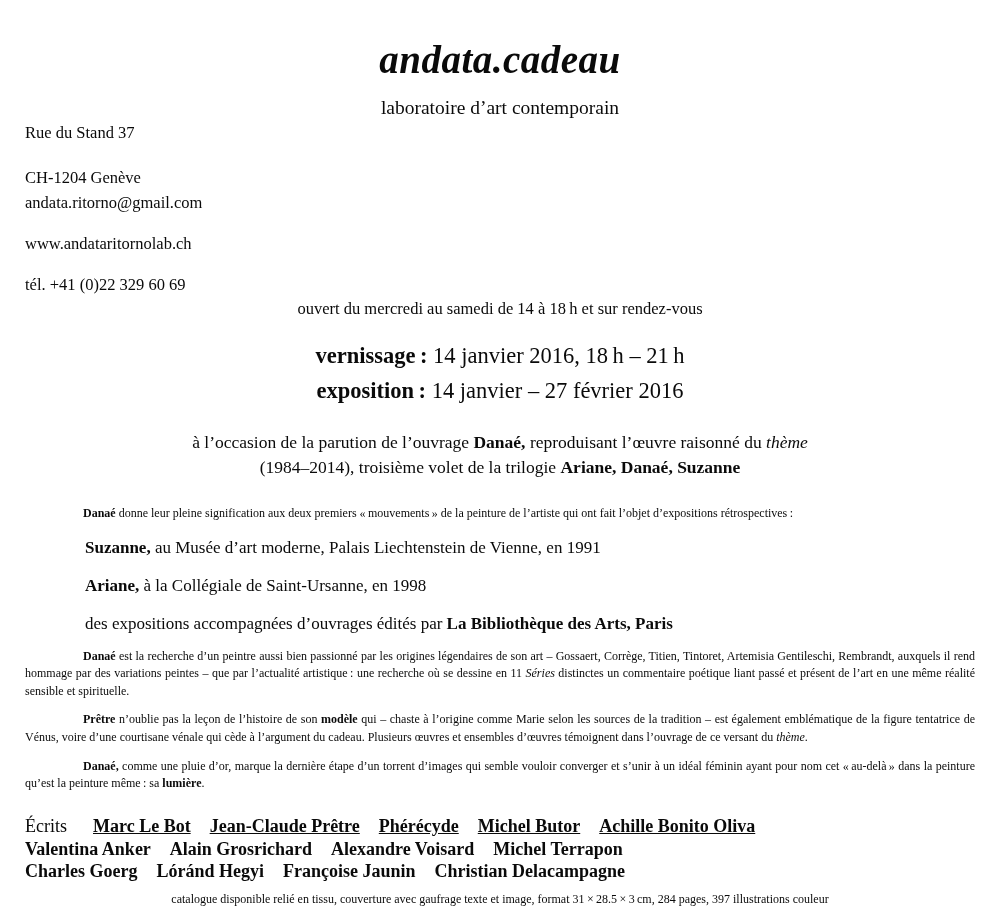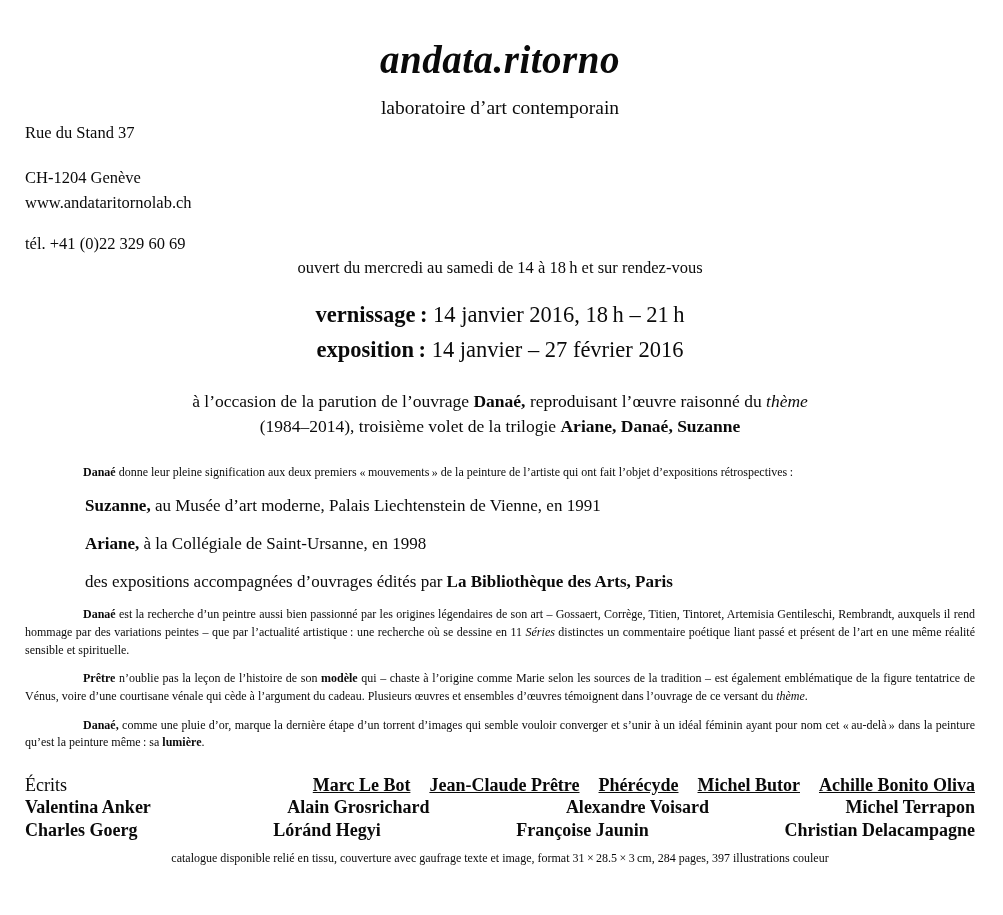--- a/index.html
+++ b/index.html
@@ -87,21 +87,21 @@
   .run-i  { font-style: italic; }
   .run-bi { font-weight: bold; }
 
   
   .ecrits {
     margin-top: 22px;
     font-size: 18px;
   }
   .ecrits-line {
     display: flex;
-    justify-content: space-between;
+    justify-content: flex-start;
     gap: 19px;
     line-height: 1.26;
     font-weight: bold;
   }
   .ecrits-label {
     font-weight: normal;
     margin-right: 7px;
   }
   .names-wrap {
     display: inline-flex;
@@ -115,27 +115,28 @@
     font-size: 12px;
     line-height: 1.3;
     margin-top: 9px;
   }
 </style>
 </head>
 <body>
 
 <div class="page">
 
-  <div class="logo center">andata.ritorno</div>
+  <div class="logo center">andata.cadeau</div>
   <div class="subtitle center">laboratoire d’art contemporain</div>
   <div class="hline">
       <span>Rue du Stand 37</span>
       <span>CH-1204 Genève</span>
     </div>
   <div class="hline contact">
+      <span>andata.ritorno@gmail.com</span>
       <span>www.andataritornolab.ch</span>
       <span>tél. +41 (0)22 329 60 69</span>
     </div>
   <div class="hours center">ouvert du mercredi au samedi de 14 à 18 h et sur rendez-vous</div>
 
   <div class="event">
     <div class="event-line"><span class="run-b">vernissage :</span><span> 14 janvier 2016, 18 h – 21 h</span></div>
     <div class="event-line second"><span class="run-b">exposition :</span><span> 14 janvier – 27 février 2016</span></div>
   </div>
 

